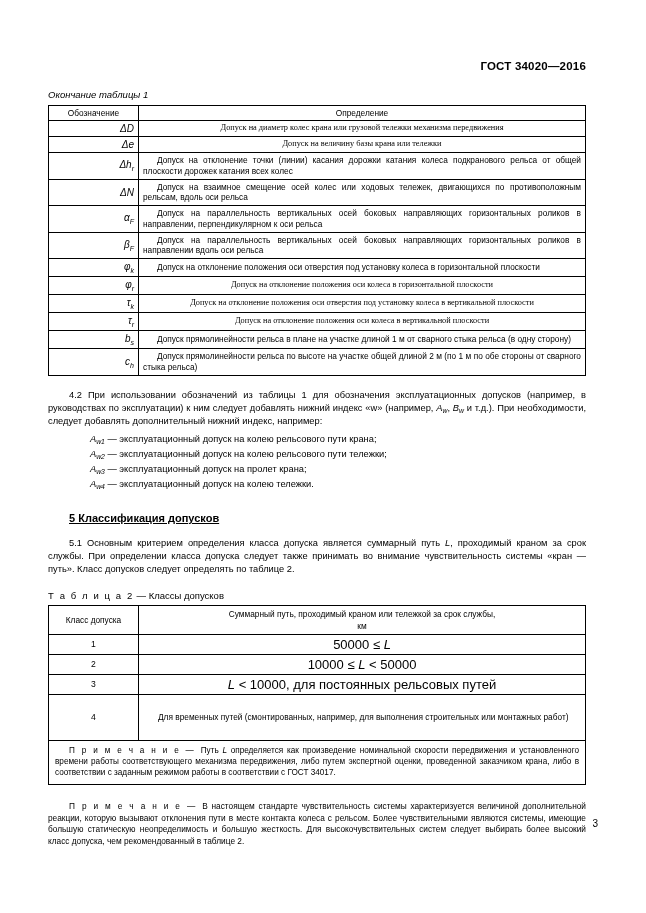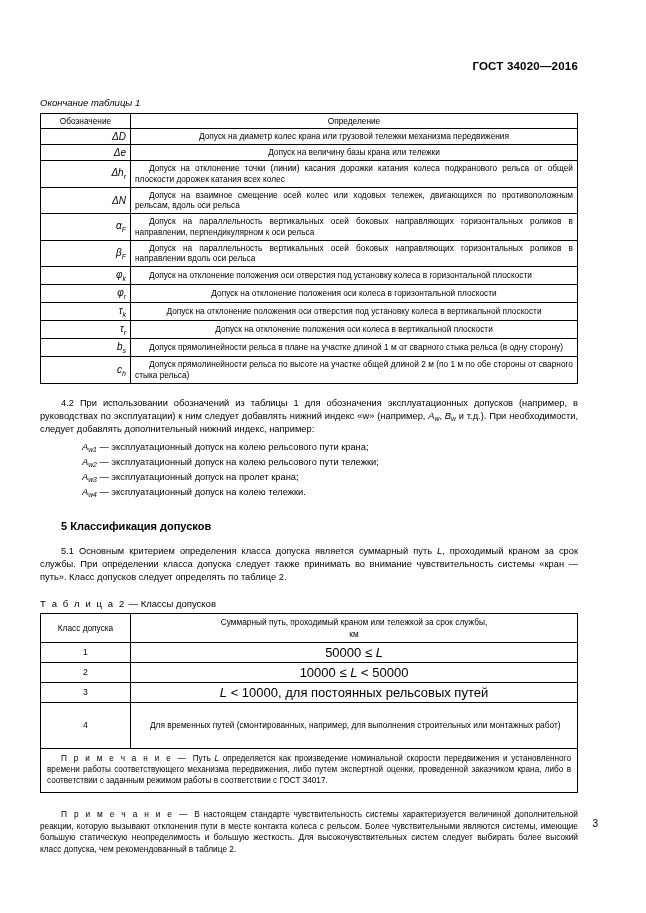--- a/index.html
+++ b/index.html
@@ -15,39 +15,39 @@
   .page {
     position: relative;
     width: 646px;
     height: 913px;
     background: #ffffff;
     box-sizing: border-box;
     overflow: hidden;
   }
   .content {
     position: absolute;
-    left: 40px;
+    left: 48px;
     top: 0;
     width: 538px;
   }
 
   
   .doc-header {
     text-align: right;
     font-size: 11.5px;
     font-weight: bold;
     letter-spacing: 0.2px;
     margin-top: 60px;
   }
 
   
   .tbl-caption-cont {
     font-size: 9.5px;
     font-style: italic;
-    margin-top: 25px;
+    margin-top: 17px;
     margin-bottom: 5px;
   }
   .tbl-caption {
     font-size: 9.5px;
     margin-top: 14px;
     margin-bottom: 4px;
   }
   .tbl-caption .spaced {
     letter-spacing: 1.6px;
   }
@@ -88,20 +88,21 @@
     text-align: justify;
     text-align-last: left;
     text-indent: 14px;
     line-height: 1.30;
     padding: 3px 5px 3px 5px;
   }
   td.def.one-line {
     text-indent: 0;
     text-align: center;
     text-align-last: center;
+    font-family: Liberation Serif, serif;
   }
 
   
   .col-class { width: 90px; }
   .t2 td {
     padding: 2px 4px;
   }
   .t2 .th-row td {
     line-height: 1.45;
   }
@@ -156,21 +157,21 @@
     padding-left: 42px;
   }
   .deflist .item i { font-style: italic; }
 
   h2.section {
     font-size: 11px;
     font-weight: bold;
     margin: 20px 0 0 0;
     padding-left: 0;
   }
-  .sec-wrap { padding-left: 21px; }
+  .sec-wrap { padding-left: 21px; text-decoration: underline; }
 
   p.outer-note {
     font-size: 8.3px;
     line-height: 1.42;
     margin: 16px 0 0 0;
     text-align: justify;
     text-align-last: left;
     text-indent: 21px;
   }
 

